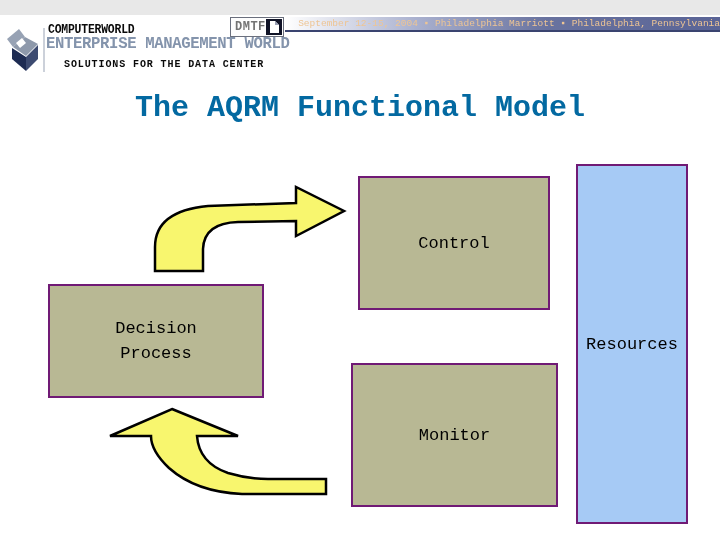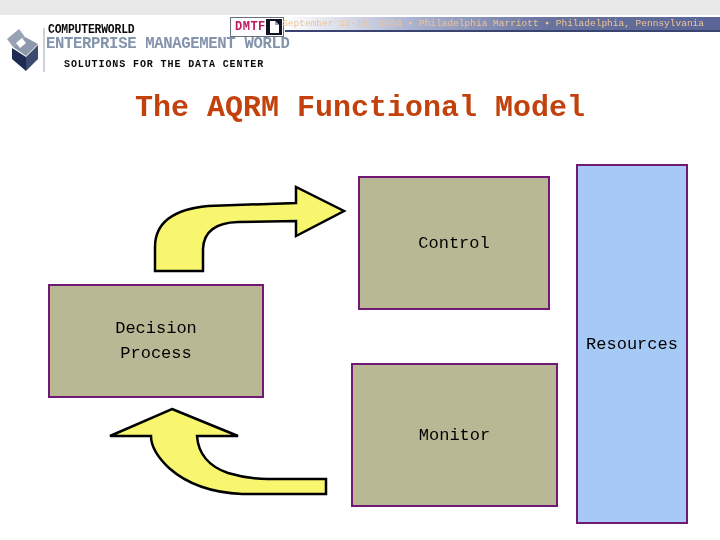--- a/index.html
+++ b/index.html
@@ -12,29 +12,29 @@
   .brand-divider{position:absolute;left:43px;top:13px;width:2px;height:44px;background:#ccd1da;}
   .brand-cw{position:absolute;left:48px;top:8px;font-size:12px;font-weight:bold;color:#0a0a0a;
     letter-spacing:-0.2px;transform:scaleX(0.95);transform-origin:left;}
   .brand-emw{position:absolute;left:46px;top:19px;font-size:17px;font-weight:bold;color:#8494ac;
     letter-spacing:-0.4px;transform:scaleX(0.92);transform-origin:left;white-space:nowrap;}
   .brand-tag{position:absolute;left:64px;top:44px;font-size:10px;font-weight:bold;color:#0a0a0a;
     letter-spacing:0.9px;white-space:nowrap;}
   .dmtf-box{position:absolute;left:230px;top:2px;width:54px;height:20px;border:1px solid #6a6f7d;
     background:#fdfdfd;display:flex;align-items:center;justify-content:space-between;
     padding:0 1px 0 4px;box-sizing:border-box;}
-  .dmtf-text{font-size:12px;font-weight:bold;color:#be185d;letter-spacing:0.5px;}
+  .dmtf-text{font-size:12px;font-weight:bold;color:#737373;letter-spacing:0.5px;}
   .event-bar{position:absolute;left:285px;right:0;top:2px;height:13px;
     background:linear-gradient(to right,#ffffff 0%,#aab1cf 30%,#69739f 60%,#5a6496 100%);
     border-bottom:2px solid #3a4470;
     display:flex;align-items:center;justify-content:flex-end;}
-  .event-text{font-size:9.5px;color:#eec594;padding-right:16px;white-space:nowrap;}
+  .event-text{font-size:9.5px;color:#eec594;padding-right:0;white-space:nowrap;}
   
   .title{position:absolute;left:0;right:0;top:76px;margin:0;text-align:center;
-    font-size:30px;font-weight:bold;color:#c2410c;letter-spacing:0;}
+    font-size:30px;font-weight:bold;color:#0369a1;letter-spacing:0;}
   
   .arrows-svg{position:absolute;left:0;top:0;width:720px;height:540px;}
   .arrows-svg path{stroke:#000000;stroke-width:2.5;stroke-linejoin:miter;}
   .box{position:absolute;border:2px solid #701a75;box-sizing:border-box;
     display:flex;align-items:center;justify-content:center;
     font-size:17px;color:#000000;text-align:center;}
   .box-tan{background:#b8b894;}
   .box-blue{background:#a6caf5;}
   .box-control{left:358px;top:161px;width:192px;height:134px;}
   .box-decision{left:48px;top:269px;width:216px;height:114px;}

